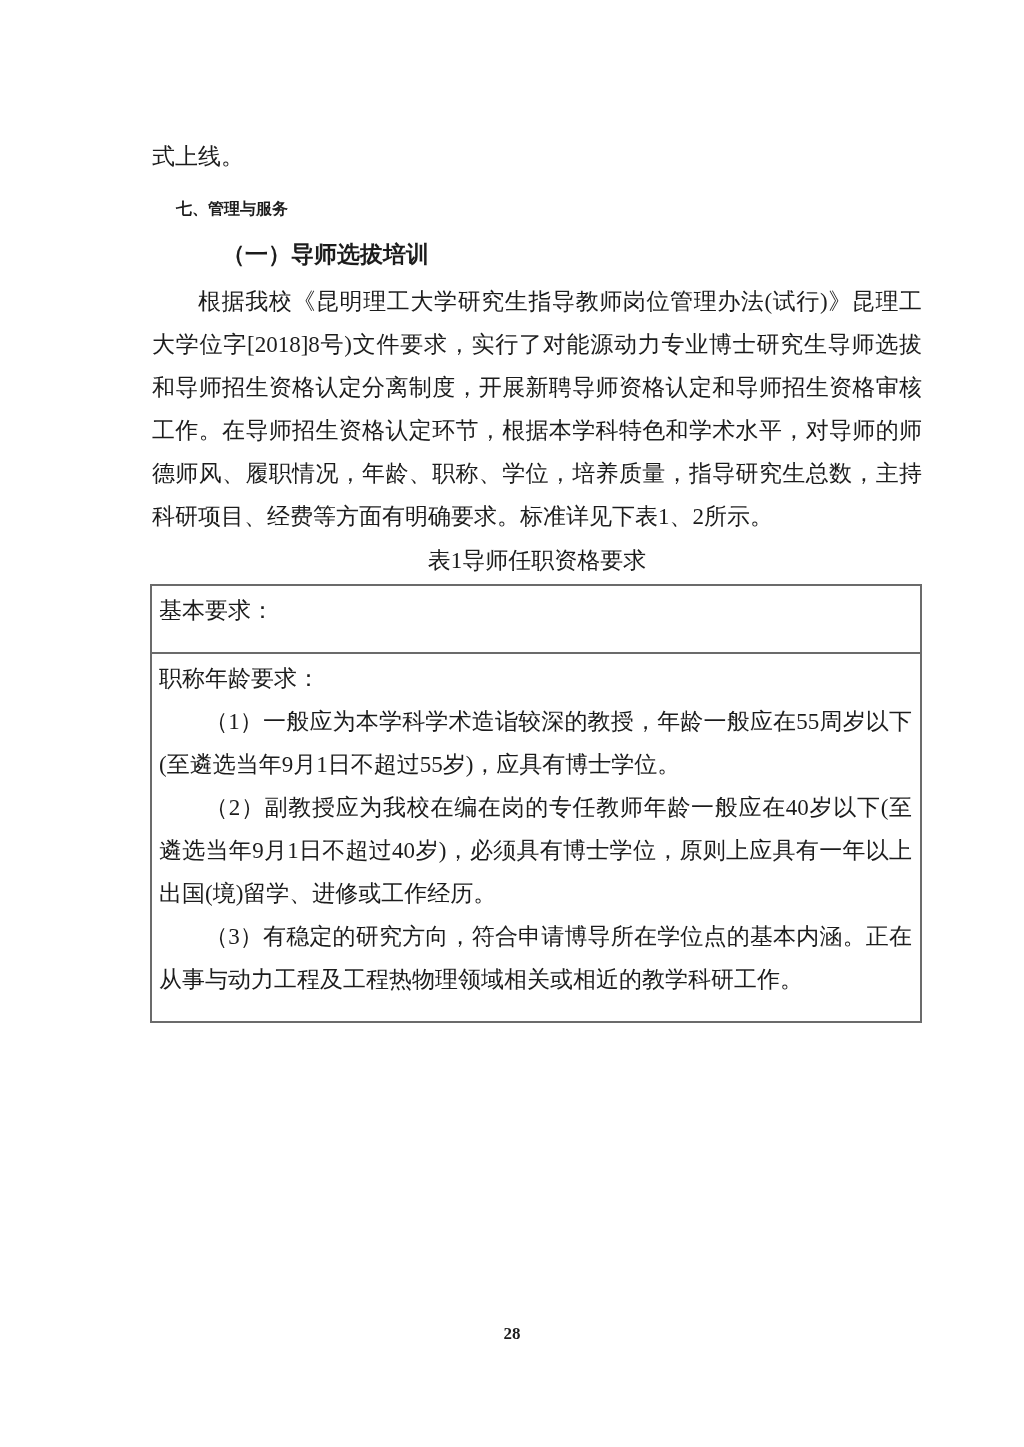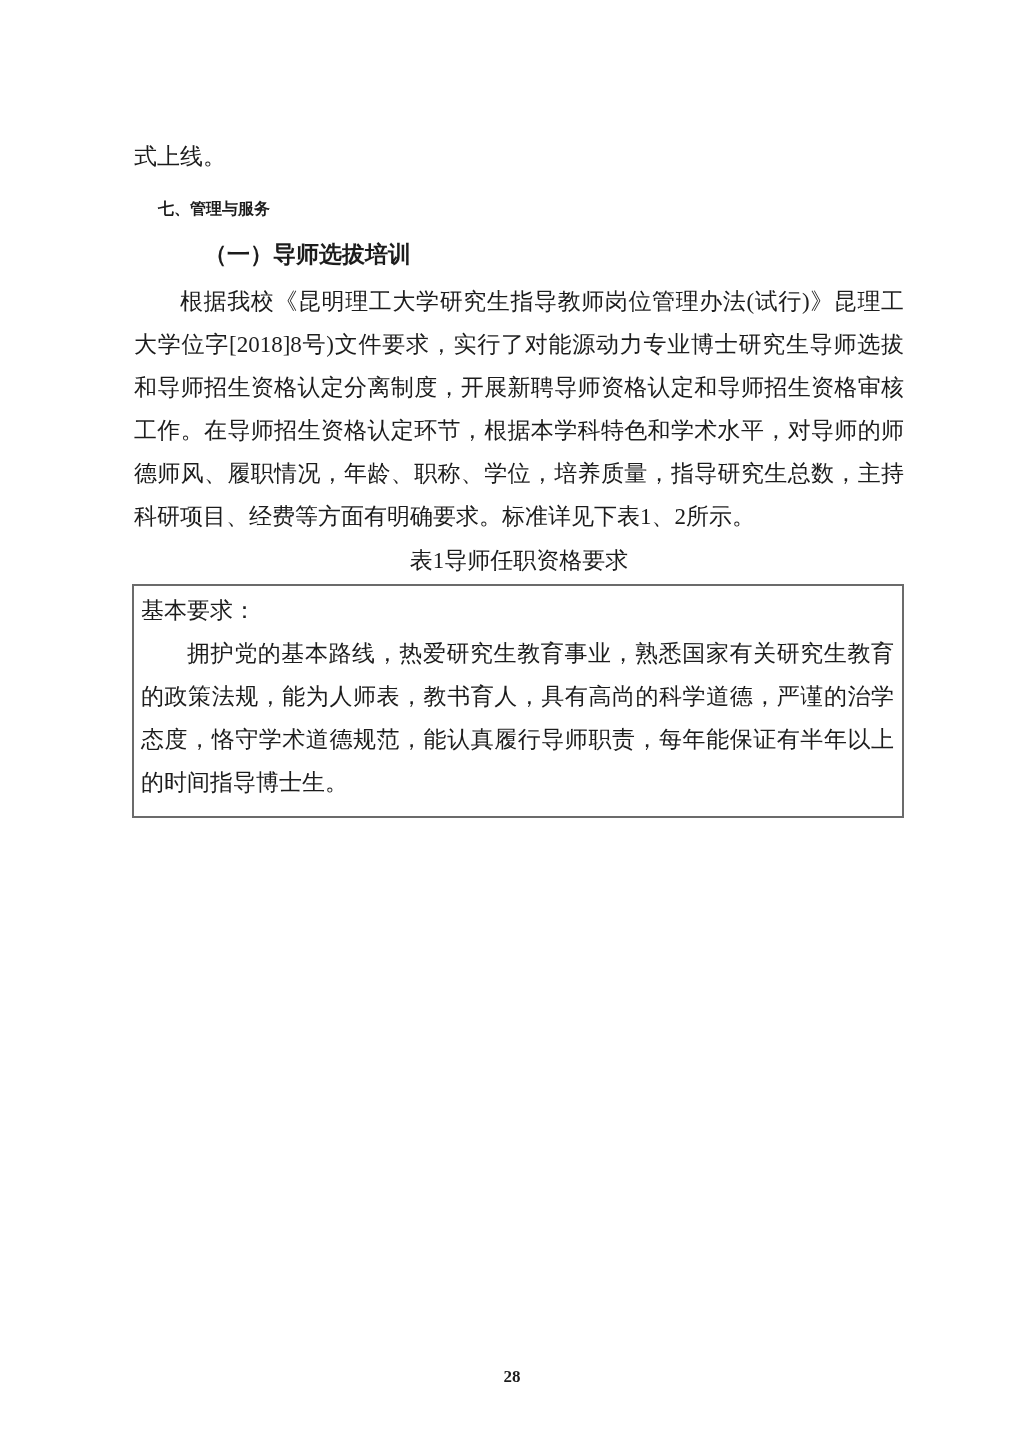--- a/index.html
+++ b/index.html
@@ -12,21 +12,21 @@
     position: relative;
     width: 1024px;
     height: 1447px;
     background: #ffffff;
     font-family: "Liberation Serif", "DejaVu Serif", serif;
     color: #1c1c1c;
     overflow: hidden;
   }
   .content {
     position: absolute;
-    left: 134px;
+    left: 152px;
     top: 140px;
     width: 770px;
   }
   .intro-text {
     font-size: 23px;
     line-height: 34px;
     margin: 0;
   }
   .section-heading {
     font-size: 16px;
@@ -52,41 +52,41 @@
     text-align: center;
     margin: 6px 0 6px 0;
     line-height: 34px;
   }
   .doc-table {
     border: 2px solid #6b6b6b;
     width: 772px;
     margin-left: -2px;
   }
   .table-row {
-    padding: 3px 8px 12px 7px;
+    padding: 3px 8px 20px 7px;
     border-bottom: 2px solid #6b6b6b;
   }
   .table-row:last-child {
     border-bottom: none;
   }
   .cell-label {
     font-size: 23px;
     line-height: 43px;
     margin: 0;
   }
   .cell-paragraph {
     font-size: 23px;
     line-height: 43px;
     text-align: justify;
     text-indent: 46px;
     margin: 0;
   }
   .page-number {
     position: absolute;
-    top: 1365px;
+    top: 1322px;
     left: 0;
     width: 100%;
     text-align: center;
     font-size: 17px;
     font-weight: bold;
     line-height: 24px;
   }
 </style>
 </head>
 <body>
@@ -101,21 +101,26 @@
     <h3 class="subsection-heading">（一）导师选拔培训</h3>
 
     <p class="body-paragraph">根据我校《昆明理工大学研究生指导教师岗位管理办法(试行)》昆理工大学位字[2018]8号)文件要求，实行了对能源动力专业博士研究生导师选拔和导师招生资格认定分离制度，开展新聘导师资格认定和导师招生资格审核工作。在导师招生资格认定环节，根据本学科特色和学术水平，对导师的师德师风、履职情况，年龄、职称、学位，培养质量，指导研究生总数，主持科研项目、经费等方面有明确要求。标准详见下表1、2所示。</p>
 
     <div class="table-caption">表1导师任职资格要求</div>
 
     <div class="doc-table">
 
       <div class="table-row">
         <p class="cell-label">基本要求：</p>
-        <p class="cell-paragraph">拥护党的基本路线，热爱研究生教育事业，熟悉国家有关研究生教育的政策法规，能为人师表，教书育人，具有高尚的科学道德，严谨的治学态度，恪守学术道德规范，能认真履行导师职责，每年能保证有半年以上的时间指导博士生。</p>
       </div>
 
+      <div class="table-row">
+        <p class="cell-label">职称年龄要求：</p>
+        <p class="cell-paragraph">（1）一般应为本学科学术造诣较深的教授，年龄一般应在55周岁以下(至遴选当年9月1日不超过55岁)，应具有博士学位。</p>
+        <p class="cell-paragraph">（2）副教授应为我校在编在岗的专任教师年龄一般应在40岁以下(至遴选当年9月1日不超过40岁)，必须具有博士学位，原则上应具有一年以上出国(境)留学、进修或工作经历。</p>
+        <p class="cell-paragraph">（3）有稳定的研究方向，符合申请博导所在学位点的基本内涵。正在从事与动力工程及工程热物理领域相关或相近的教学科研工作。</p>
+      </div>
 
     </div>
   </div>
 
   <div class="page-number">28</div>
 </div>
 
 </body></html>

